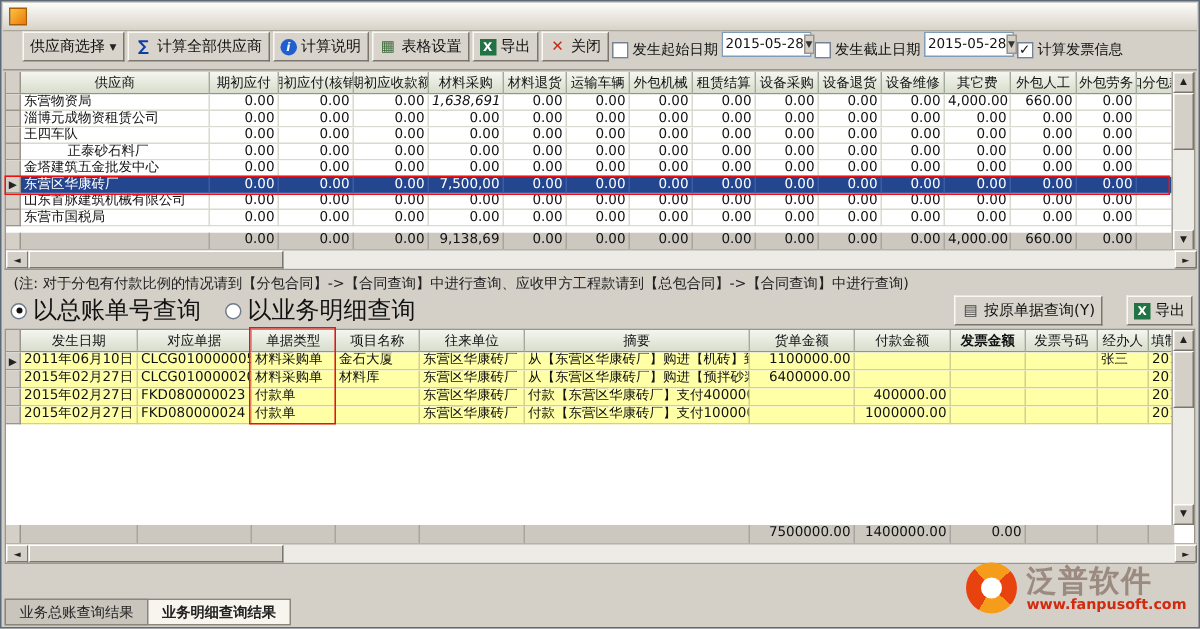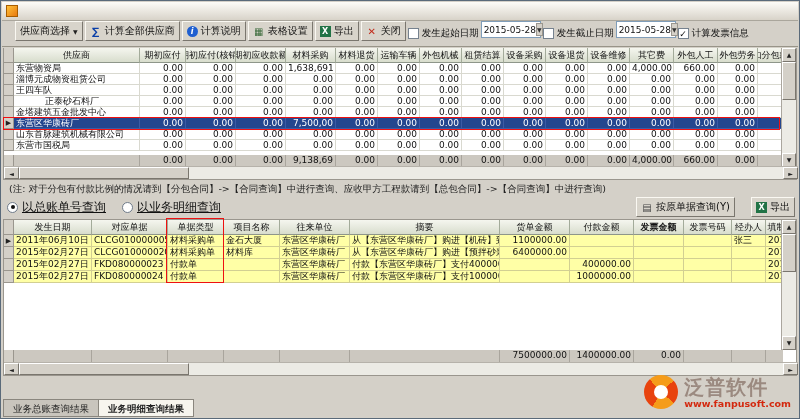--- a/index.html
+++ b/index.html
@@ -43,21 +43,21 @@
 .hscroll{position:absolute;left:0;bottom:0;height:13px;width:794px;background:#ecebe5;border-top:1px solid #b6b2aa;display:flex;align-items:stretch;}
 .sbtn{width:15px;background:#d4d0c8;border:1px solid;border-color:#fff #7a766e #7a766e #fff;font-size:6px;line-height:11px;text-align:center;color:#222;flex:0 0 auto;}
 .vscroll .sbtn{height:14px;width:14px;display:block;}
 .vs-bottom{position:absolute;bottom:0;left:0;}
 .thumb-v{position:absolute;left:0;top:14px;width:14px;height:38px;background:#d4d0c8;border:1px solid;border-color:#fff #7a766e #7a766e #fff;}
 .thumb-h{width:170px;background:#d4d0c8;border:1px solid;border-color:#fff #7a766e #7a766e #fff;flex:0 0 auto;}
 .spacer{flex:1;}
 
 .note{position:absolute;left:8px;top:182px;font-size:9.5px;color:#222;white-space:nowrap;}
 .modebar{position:absolute;left:6px;top:196px;width:788px;height:20px;display:flex;align-items:center;gap:16px;}
-.radio{display:inline-flex;align-items:center;gap:4px;font-size:12px;color:#111;text-decoration:underline;}
+.radio{display:inline-flex;align-items:center;gap:4px;font-size:16px;color:#111;}
 .rb{width:11px;height:11px;border-radius:50%;background:#fff;border:1px solid #6f7b8a;position:relative;flex:0 0 auto;}
 .rb.on::after{content:"";position:absolute;left:2.5px;top:2.5px;width:4px;height:4px;border-radius:50%;background:#111;}
 .push{margin-left:auto;}
 
 .tabbar{position:absolute;left:2px;top:398px;height:19px;display:flex;}
 .tab{height:18px;line-height:17px;padding:0 9px;font-size:9.5px;background:#c9c5bd;border:1px solid #8a867e;margin-right:-1px;color:#222;}
 .tab.active{background:#f7f5ee;font-weight:bold;}
 
 .logo{position:absolute;right:8px;top:374px;display:flex;align-items:center;gap:6px;}
 .logo-icon{width:34px;height:34px;border-radius:50%;background:conic-gradient(from 210deg,#e8430e 0 30%,#f59c1a 30% 55%,#e8430e 55% 78%,#f59c1a 78% 100%);position:relative;flex:0 0 auto;}
@@ -145,21 +145,21 @@
           <div class="hcell" style="width: 44px;">外包人工</div>
           <div class="hcell" style="width: 40px;">外包劳务</div>
           <div class="hcell" style="width: 26px;">扣分包款</div>
         </div>
         <div class="trow" style="height: 11px;">
           <div class="mcell" style="width: 10px;"></div>
           <div class="cell" style="width: 126px;">东营物资局</div>
           <div class="cell num" style="width: 46px;">0.00</div>
           <div class="cell num" style="width: 50px;">0.00</div>
           <div class="cell num" style="width: 50px;">0.00</div>
-          <div class="cell num" style="width: 50px;">1,638,691</div>
+          <div class="cell num" style="width: 50px; font-style: italic;">1,638,691</div>
           <div class="cell num" style="width: 42px;">0.00</div>
           <div class="cell num" style="width: 42px;">0.00</div>
           <div class="cell num" style="width: 42px;">0.00</div>
           <div class="cell num" style="width: 42px;">0.00</div>
           <div class="cell num" style="width: 42px;">0.00</div>
           <div class="cell num" style="width: 42px;">0.00</div>
           <div class="cell num" style="width: 42px;">0.00</div>
           <div class="cell num" style="width: 44px;">4,000.00</div>
           <div class="cell num" style="width: 44px;">660.00</div>
           <div class="cell num" style="width: 40px;">0.00</div>

